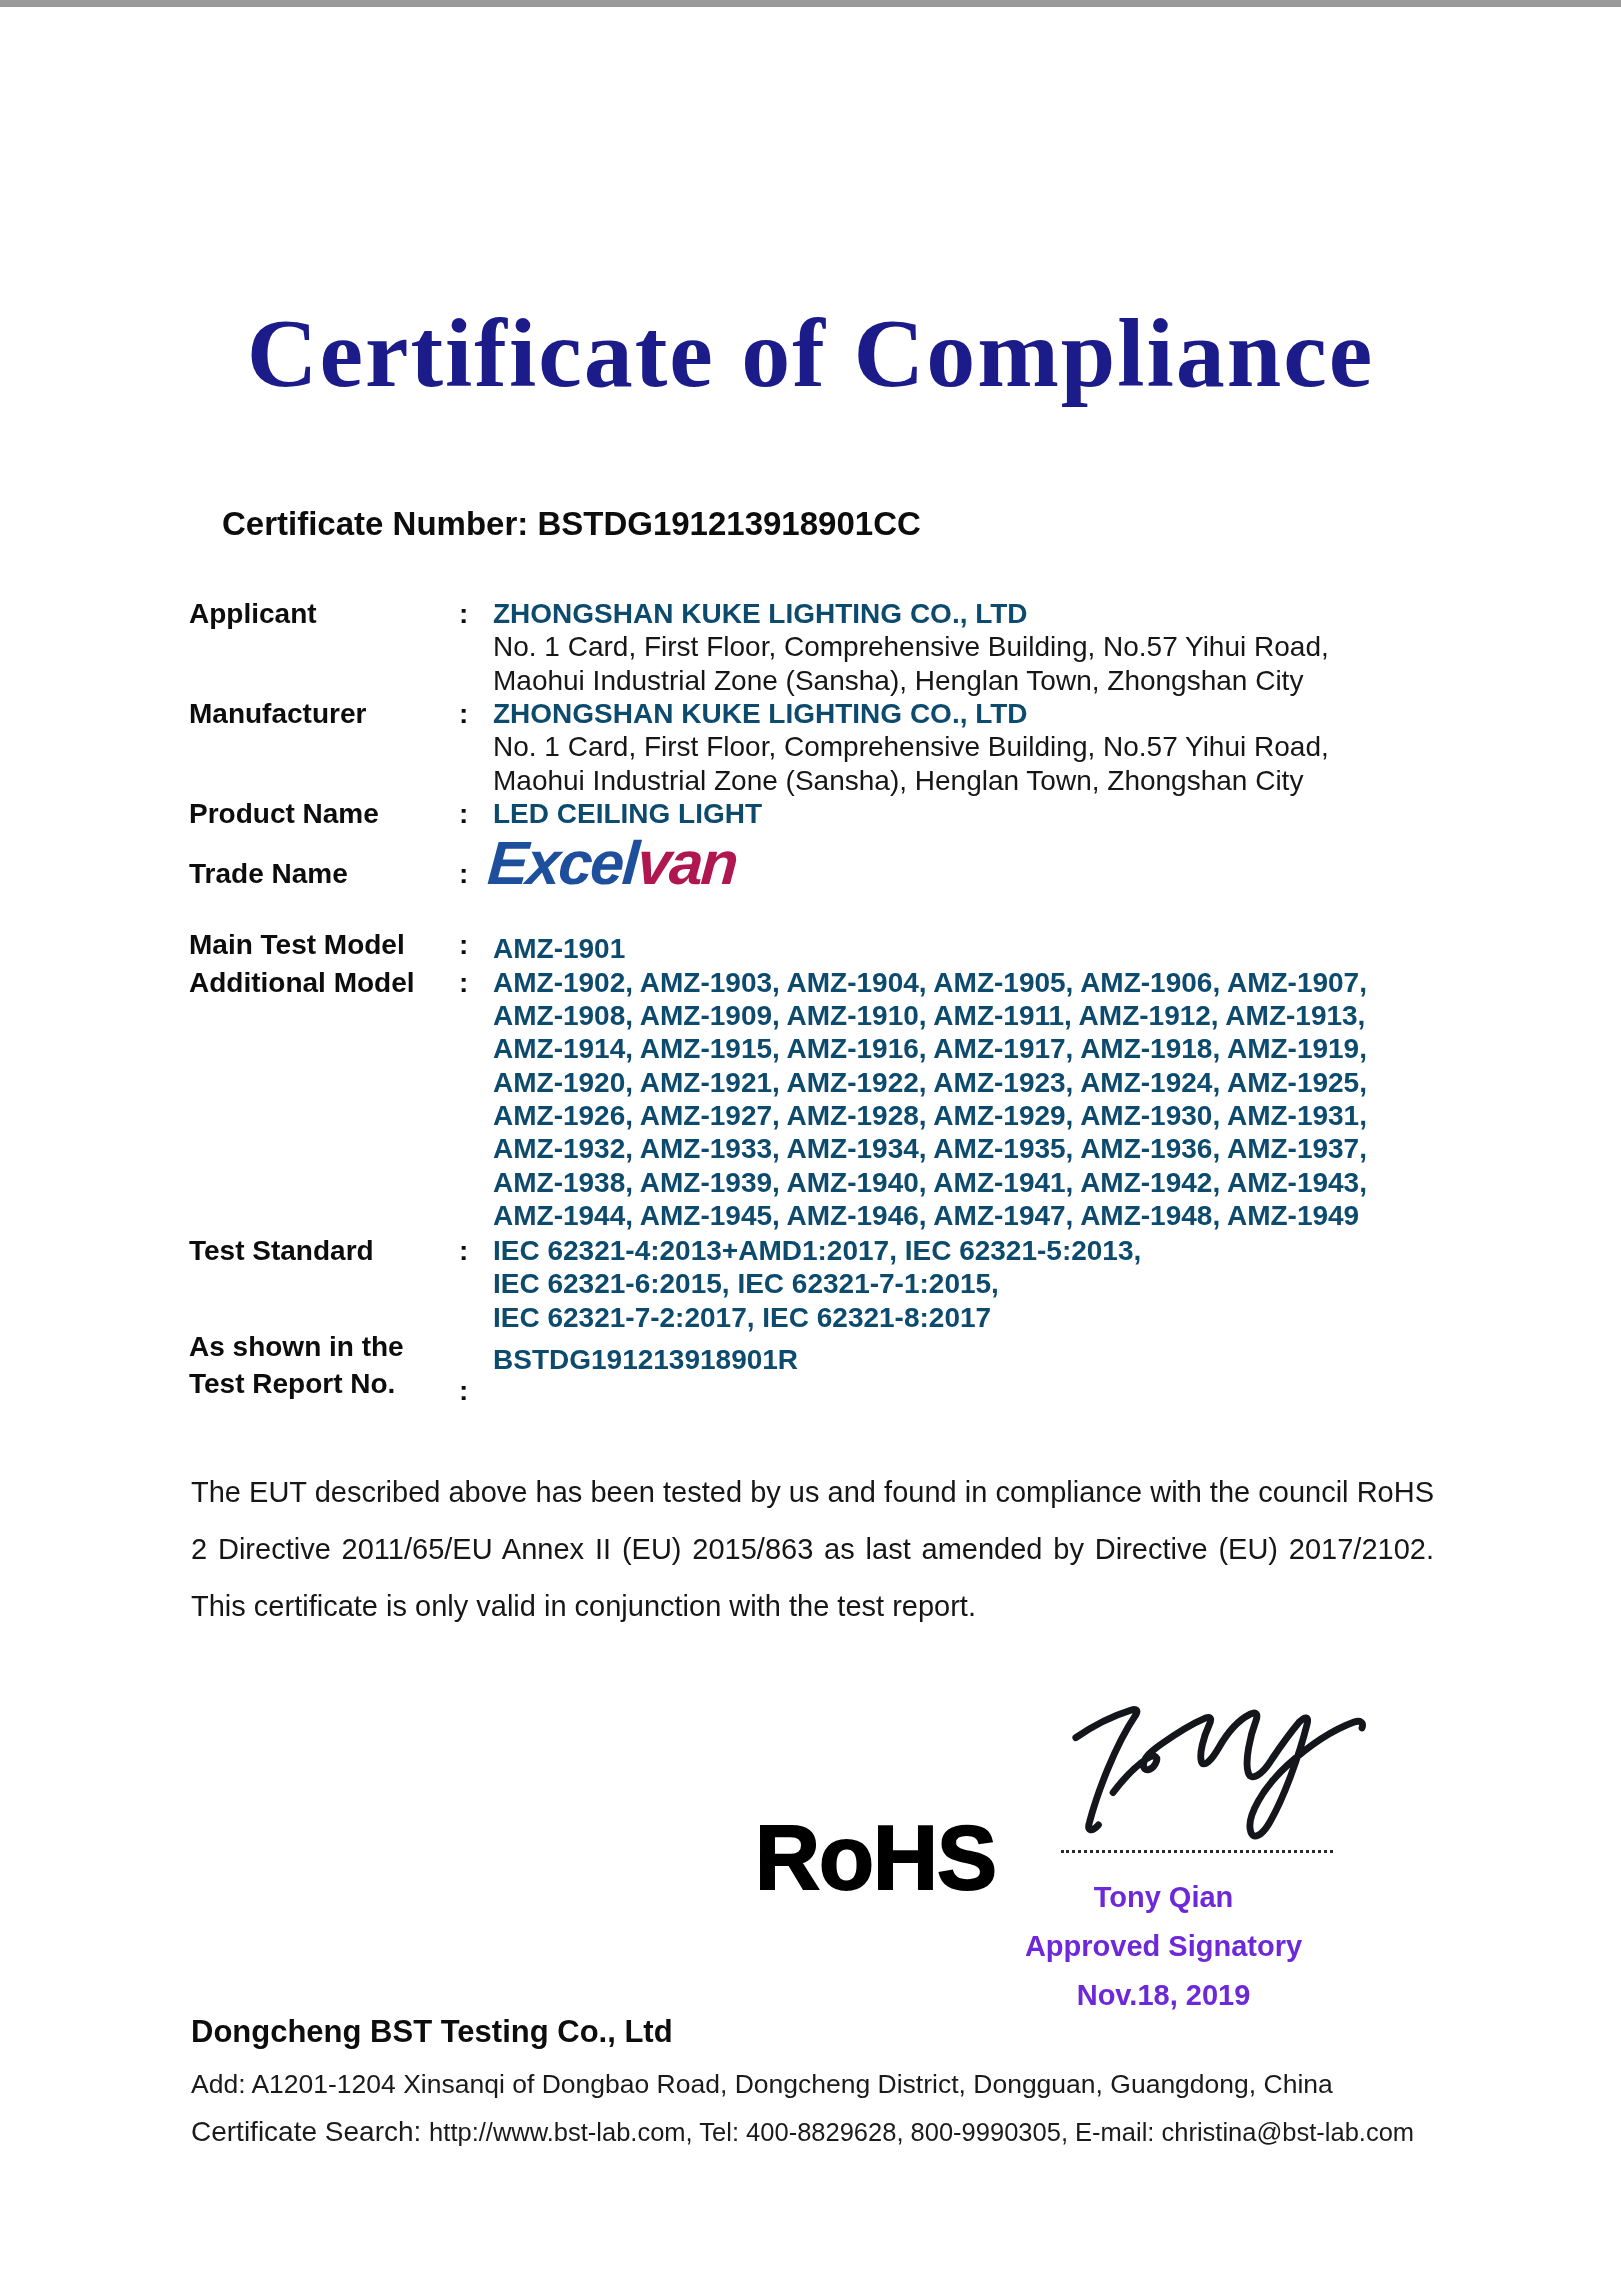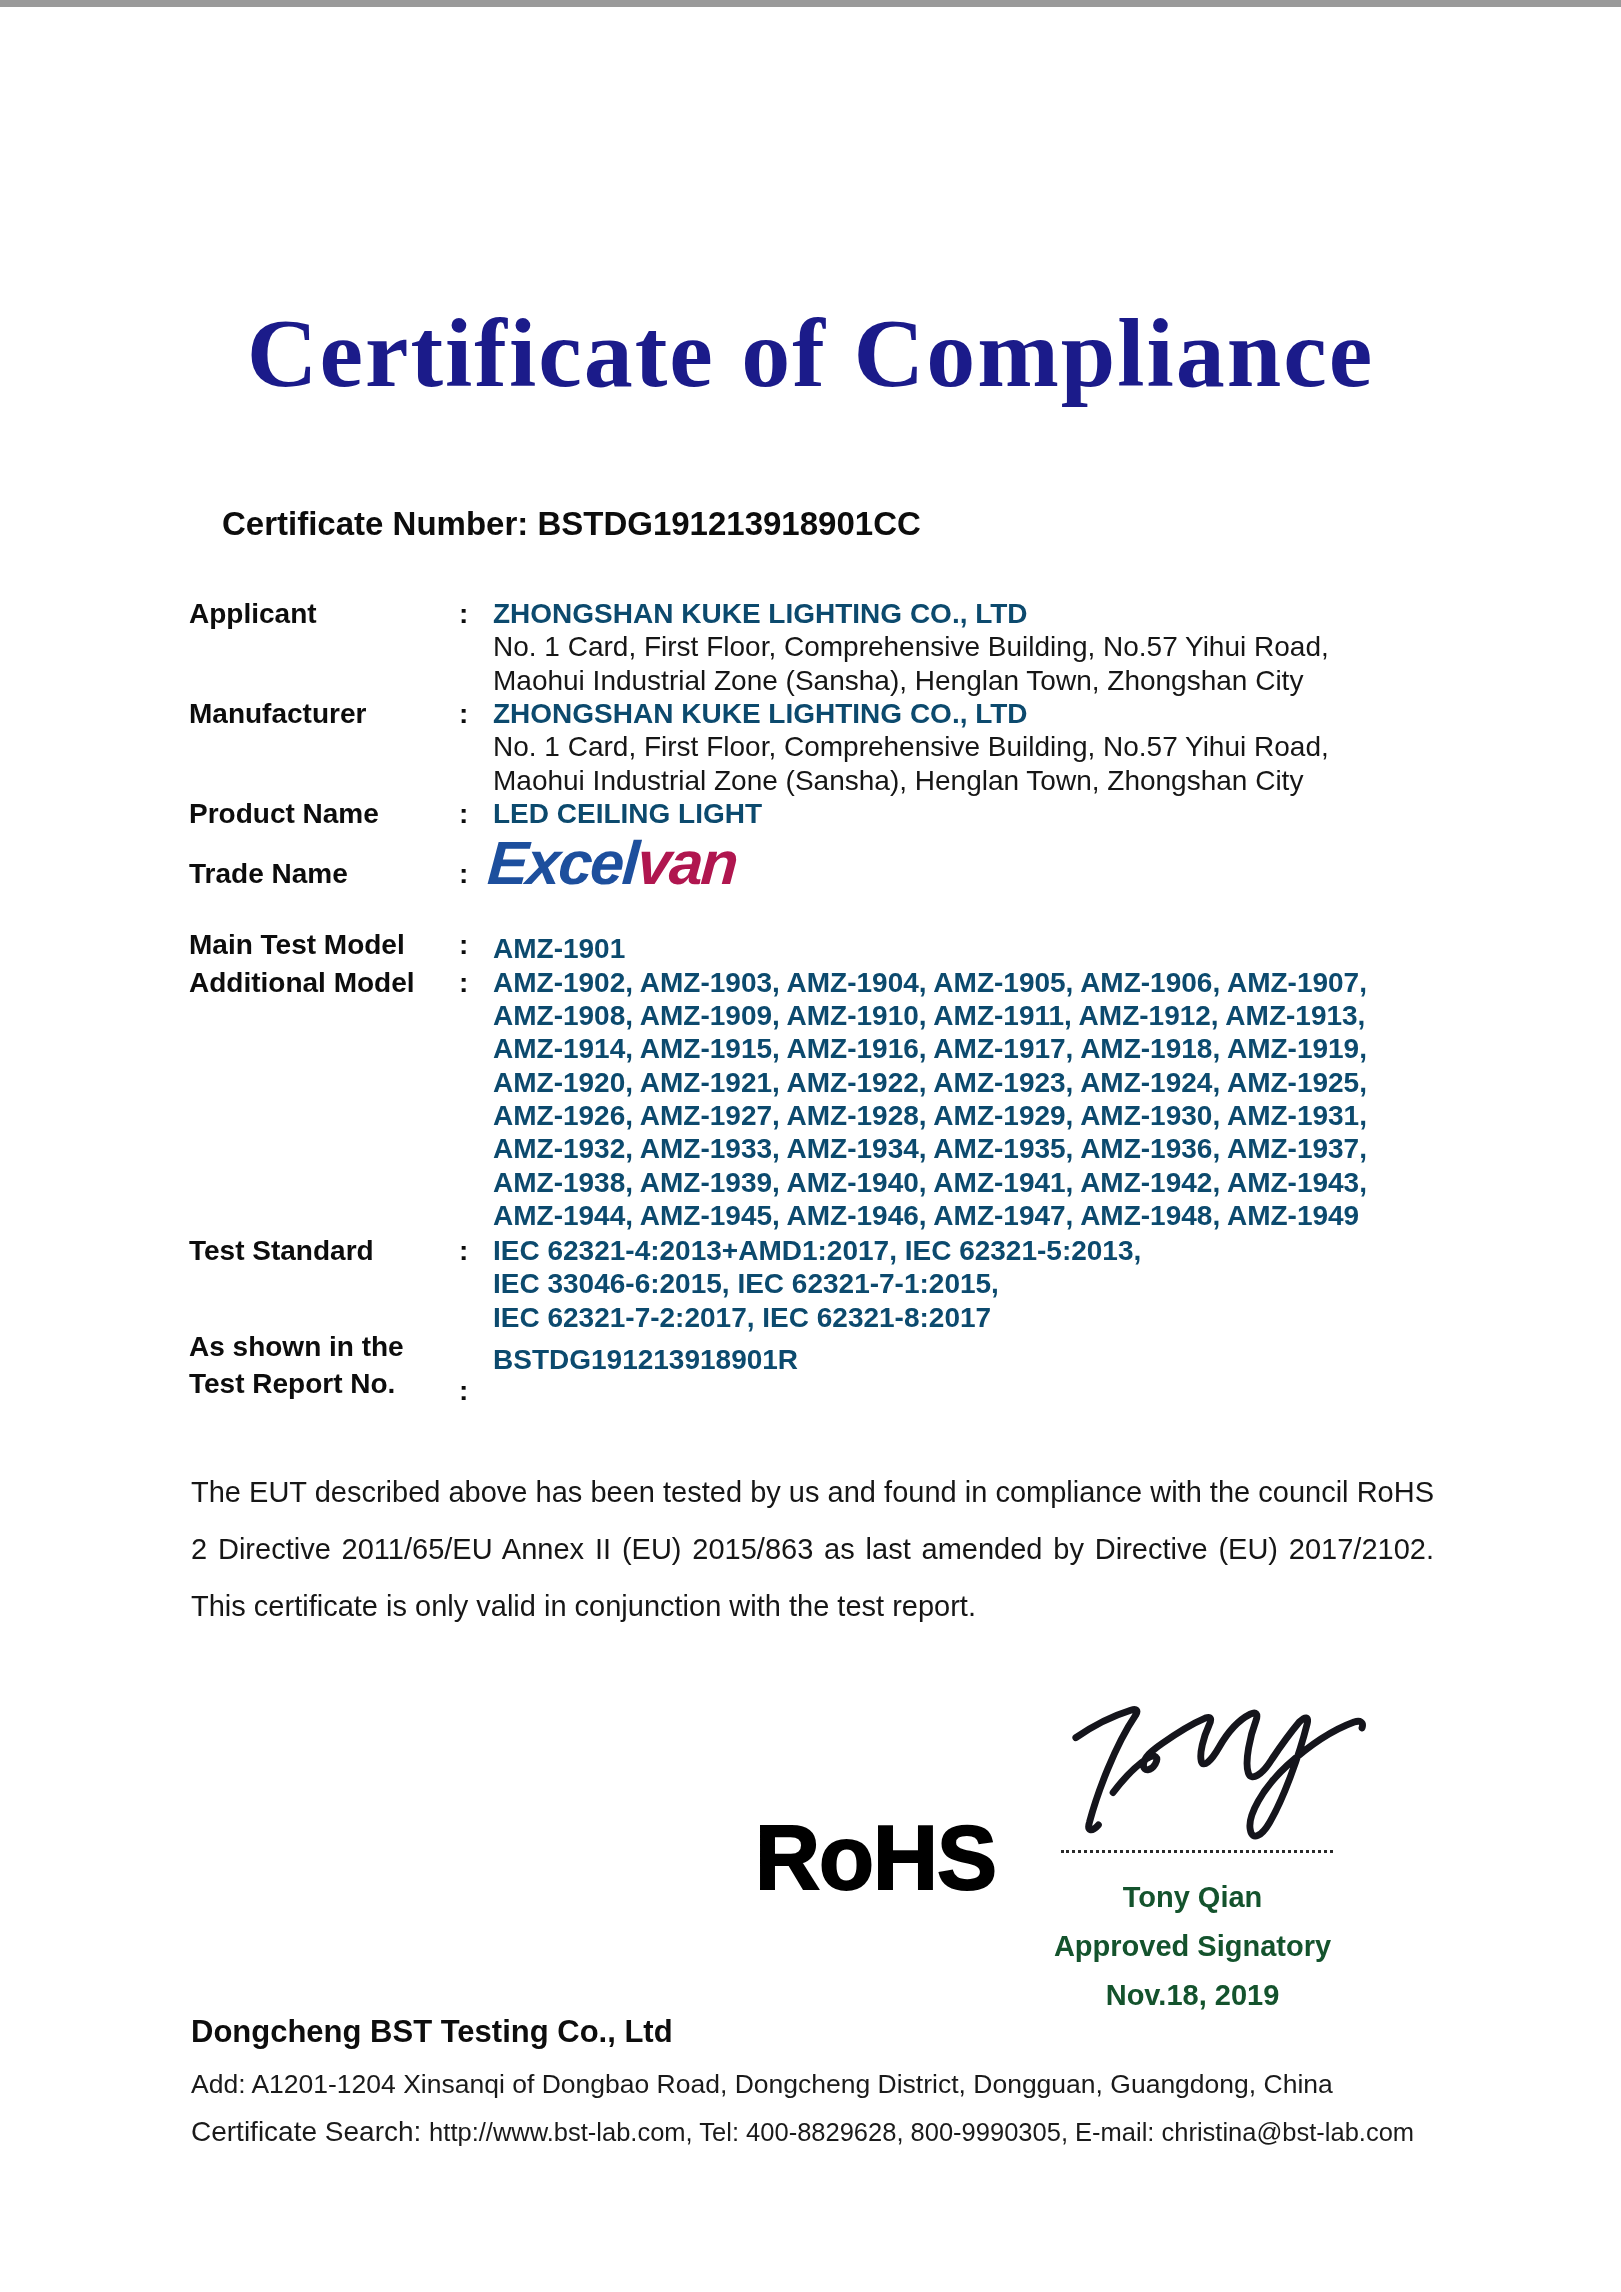--- a/index.html
+++ b/index.html
@@ -53,22 +53,22 @@
     font-size:90px;font-weight:bold;color:#000;
     -webkit-text-stroke:2px #000;
     letter-spacing:-1px;
     white-space:nowrap;
   }
   .sig-svg{left:1019px;top:1666px;}
   .dotline{
     left:1061px;top:1819px;width:272px;height:23.5px;
     border-bottom:3.9px dotted #2a2a2a;
   }
-  .signer{left:1011px;width:363px;text-align:center;
-    font-size:29px;font-weight:bold;color:#14532d;white-space:nowrap;}
+  .signer{left:982px;width:363px;text-align:center;
+    font-size:29px;font-weight:bold;color:#6d28d9;white-space:nowrap;}
   .f-company{left:191px;top:2007px;font-size:31px;font-weight:bold;color:#0d0d0d;white-space:nowrap;}
   .f-address{left:191px;top:2062px;font-size:26.5px;color:#1a1a1a;white-space:nowrap;}
   .f-search{left:191px;top:2109px;white-space:nowrap;}
   .f-search .s-lbl{font-size:28px;color:#1a1a1a;font-weight:500;}
   .f-search .s-val{font-size:25.5px;color:#1a1a1a;}
 </style>
 </head>
 <body>
 
 <div class="page">
@@ -108,21 +108,21 @@
   <div class="abs val value-col" style="top:1026px">AMZ-1914, AMZ-1915, AMZ-1916, AMZ-1917, AMZ-1918, AMZ-1919,</div>
   <div class="abs val value-col" style="top:1060px">AMZ-1920, AMZ-1921, AMZ-1922, AMZ-1923, AMZ-1924, AMZ-1925,</div>
   <div class="abs val value-col" style="top:1093px">AMZ-1926, AMZ-1927, AMZ-1928, AMZ-1929, AMZ-1930, AMZ-1931,</div>
   <div class="abs val value-col" style="top:1126px">AMZ-1932, AMZ-1933, AMZ-1934, AMZ-1935, AMZ-1936, AMZ-1937,</div>
   <div class="abs val value-col" style="top:1160px">AMZ-1938, AMZ-1939, AMZ-1940, AMZ-1941, AMZ-1942, AMZ-1943,</div>
   <div class="abs val value-col" style="top:1193px">AMZ-1944, AMZ-1945, AMZ-1946, AMZ-1947, AMZ-1948, AMZ-1949</div>
 
   <div class="abs lbl label-col" style="top:1228px">Test Standard</div>
   <div class="abs colon colon-col" style="top:1228px">:</div>
   <div class="abs val value-col" style="top:1228px">IEC 62321-4:2013+AMD1:2017, IEC 62321-5:2013,</div>
-  <div class="abs val value-col" style="top:1261px">IEC 33046-6:2015, IEC 62321-7-1:2015,</div>
+  <div class="abs val value-col" style="top:1261px">IEC 62321-6:2015, IEC 62321-7-1:2015,</div>
   <div class="abs val value-col" style="top:1295px">IEC 62321-7-2:2017, IEC 62321-8:2017</div>
 
   <div class="abs lbl label-col" style="top:1324px">As shown in the</div>
   <div class="abs lbl label-col" style="top:1361px">Test Report No.</div>
   <div class="abs colon colon-col" style="top:1368px">:</div>
   <div class="abs val value-col" style="top:1337px">BSTDG191213918901R</div>
 
   <div class="abs statement">The EUT described above has been tested by us and found in compliance with the council RoHS 2 Directive 2011/65/EU Annex II (EU) 2015/863 as last amended by Directive (EU) 2017/2102. This certificate is only valid in conjunction with the test report.</div>
 
   <div class="abs rohs">RoHS</div>

